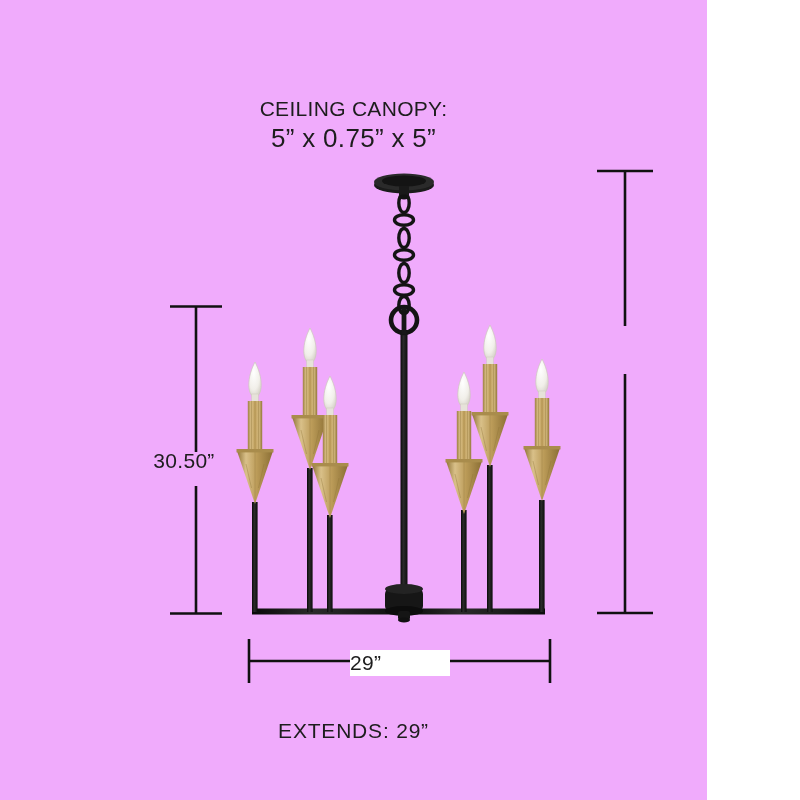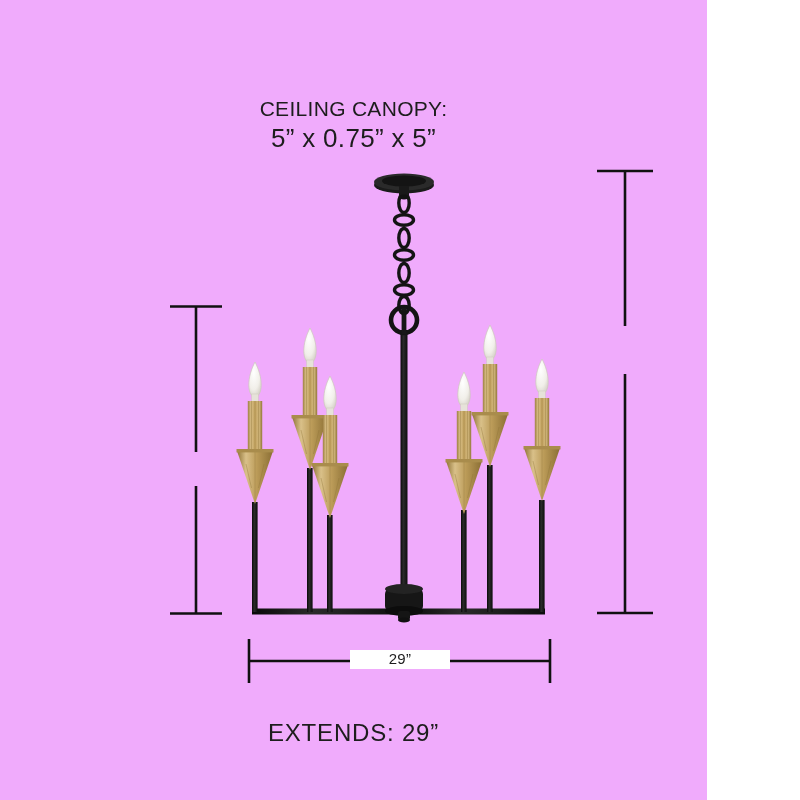--- a/index.html
+++ b/index.html
@@ -48,29 +48,29 @@
     left: 132px;
     top: 448px;
     width: 104px;
     font-size: 21px;
     text-align: center;
   }
   #width-label {
     left: 350px;
     top: 650px;
     width: 100px;
-    font-size: 15px;
-    text-align: center;
+    font-size: 21px;
+    text-align: left;
     background: #ffffff;
   }
   #extends-label {
     left: 0;
     right: 0;
     top: 718px;
-    font-size: 24px;
+    font-size: 21px;
     letter-spacing: 0.8px;
   }
   svg.art {
     position: absolute;
     left: 0;
     top: 0;
     width: 800px;
     height: 800px;
   }
 </style>
@@ -222,18 +222,19 @@
         </g>
     </g>
   </svg>
 
   <div class="lbl" id="canopy-label">
     <div>CEILING CANOPY:</div>
     <div class="l2">5” x 0.75” x 5”</div>
   </div>
 
 
+  <div class="lbl" id="height-label">30.50”</div>
 
   <div class="lbl" id="width-label">29”</div>
 
   <div class="lbl" id="extends-label">EXTENDS: 29”</div>
 
 </div>
 
 </body></html>

